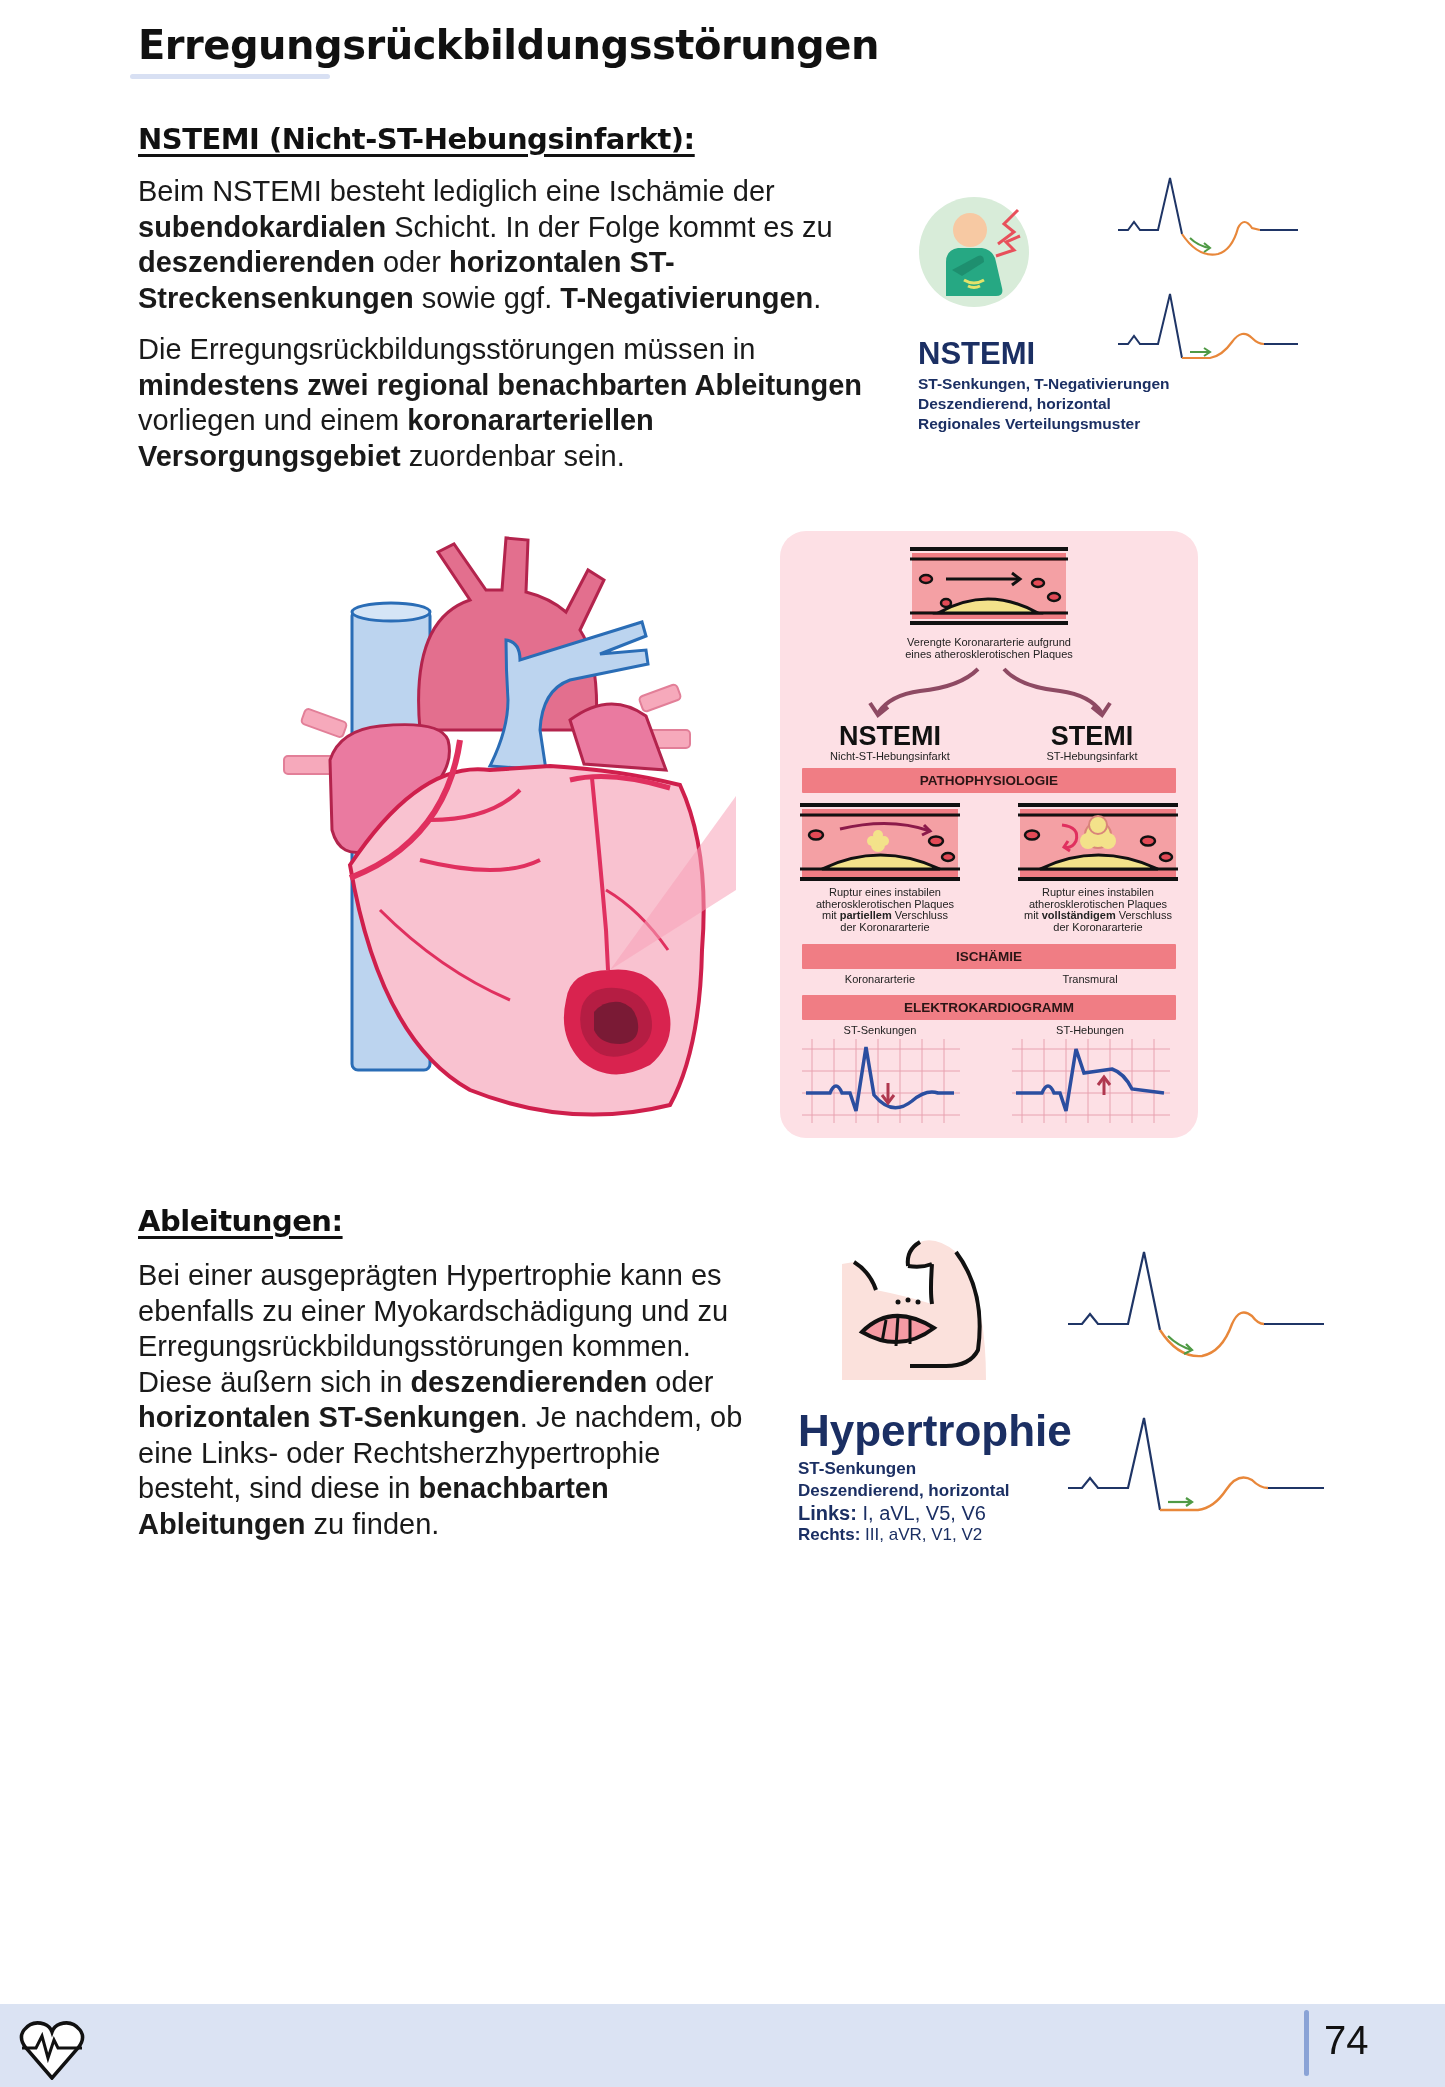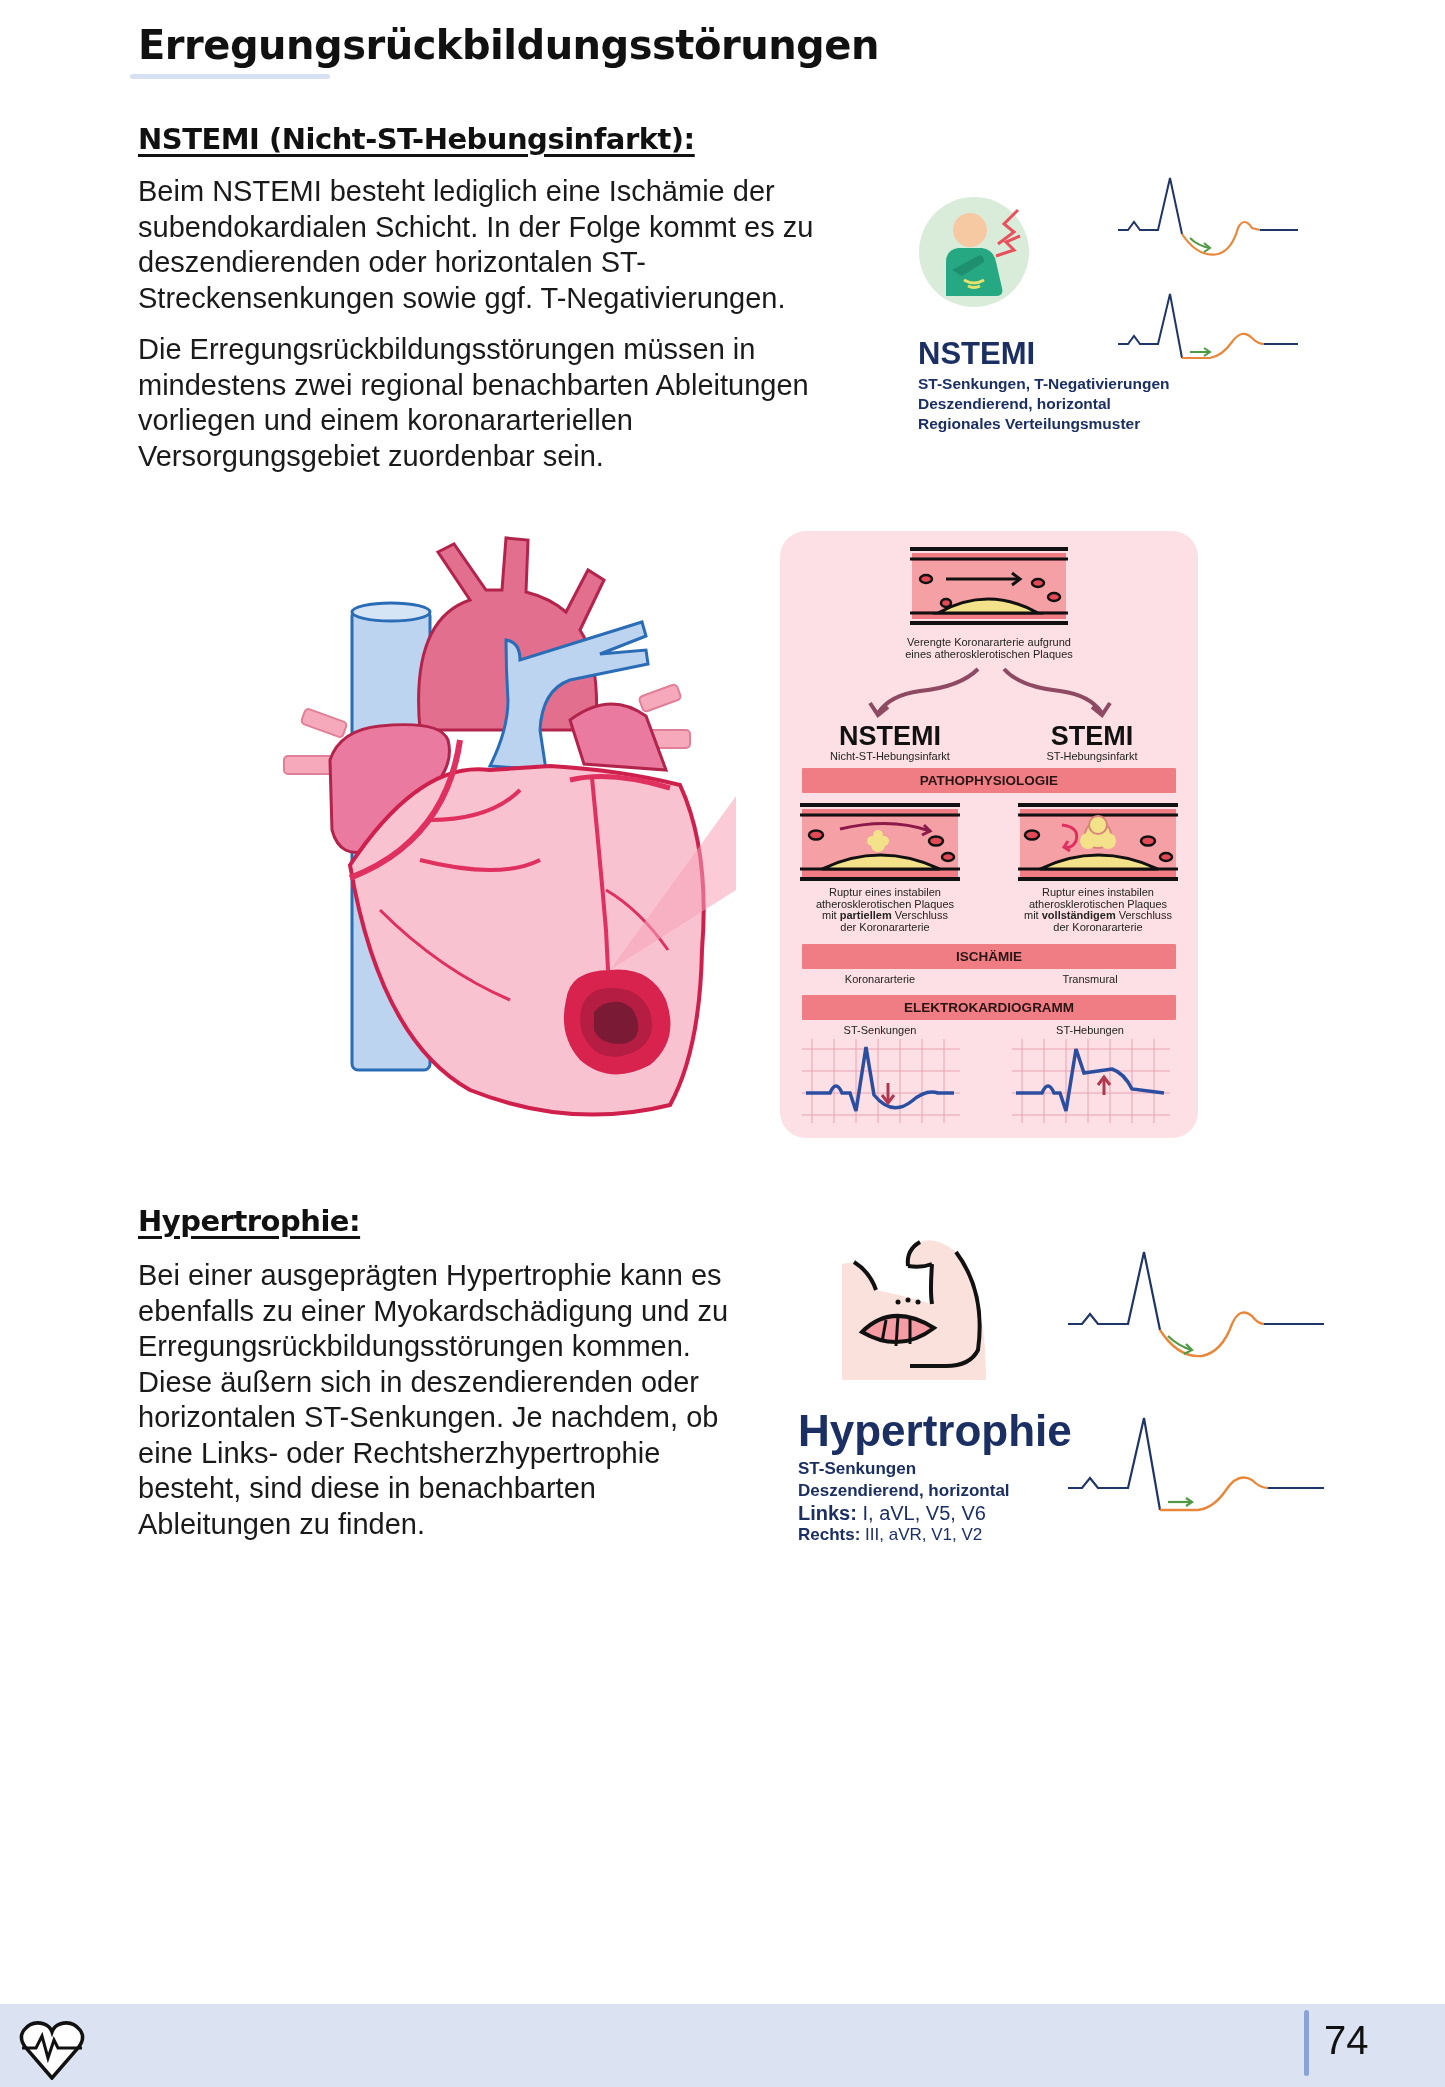--- a/index.html
+++ b/index.html
@@ -16,21 +16,21 @@
     left: 130px; top: 74px; width: 200px; height: 5px; border-radius: 3px; background: #d8e0f3;
   }
   .section-heading {
     font-size: 29px; font-weight: bold; text-decoration: underline; text-decoration-thickness: 3px;
     text-underline-offset: 5px; letter-spacing: -0.5px; color: #111;
   }
   .para {
     font-family: "Liberation Sans", sans-serif; font-size: 29px; line-height: 35.5px; color: #1a1a1a;
     margin: 0;
   }
-  .para b { font-weight: normal; margin-top: 28px; }
+  .para b { font-weight: bold; margin-top: 28px; }
   
   .card-title { font-family: "Liberation Sans", sans-serif; font-weight: bold; color: #1b2f63; }
   .card-line { font-family: "Liberation Sans", sans-serif; font-weight: bold; color: #1b2f63; font-size: 15.5px; line-height: 20px; }
   .card-line .light { font-weight: normal; }
   
   .info-panel {
     left: 736px; top: 531px; width: 418px; height: 607px; border-radius: 26px; background: #fde0e5; margin-left: 44px;
   }
   .bar {
     position: absolute; left: 22px; width: 374px; height: 25px; border-radius: 1px; background: #f07d84;
@@ -275,21 +275,21 @@
           <line x1="120" y1="0" x2="120" y2="84"></line>
           <line x1="142" y1="0" x2="142" y2="84"></line>
       </g>
       <path d="M4,54 L30,54 Q36,40 42,54 L48,54 L54,72 L64,10 L72,34 Q86,32 100,30 Q112,34 120,50 L152,54" stroke="#2b4ea0" stroke-width="3.5" fill="none"></path>
       <line x1="92" y1="56" x2="92" y2="40" stroke="#b0384f" stroke-width="3"></line>
       <polyline points="86,46 92,38 98,46" stroke="#b0384f" stroke-width="3" fill="none"></polyline>
     </svg>
   </div>
 </div>
 
-<div class="abs section-heading" style="left:138px; top:1204px;">Hypertrophie:</div>
+<div class="abs section-heading" style="left:138px; top:1204px;">Ableitungen:</div>
 <div class="abs" style="left:138px; top:1258px; width:610px;">
   <p class="para">
     <span>Bei einer ausgeprägten Hypertrophie kann es ebenfalls zu einer Myokardschädigung und zu Erregungsrückbildungsstörungen kommen. Diese äußern sich in </span><b>deszendierenden</b><span> oder </span><b>horizontalen ST-Senkungen</b><span>. Je nachdem, ob eine Links- oder Rechtsherzhypertrophie besteht, sind diese in </span><b>benachbarten Ableitungen</b><span> zu finden.</span>
   </p>
 </div>
 
 <div class="abs" style="left:836px; top:1232px; width:150px; height:150px;">
   <svg width="150" height="150" viewBox="0 0 150 150">
     <path d="M6,32 L6,148 L150,148 Q150,60 120,20 Q100,4 84,10 Q70,18 72,34 Q86,36 96,32 Q94,60 96,72 Q70,64 40,58 Q34,40 18,30 Z" fill="#fbe1dc"></path>
     <path d="M18,30 Q34,40 40,58 M96,32 Q94,60 96,72 M72,34 Q86,36 96,32 M120,20 Q150,60 142,118 Q134,134 110,134 L74,134" stroke="#111" stroke-width="4" fill="none"></path>

